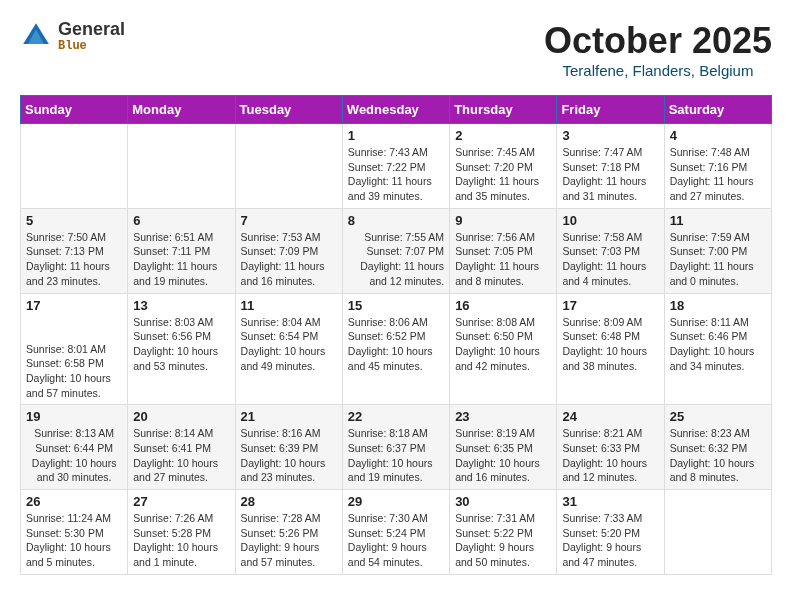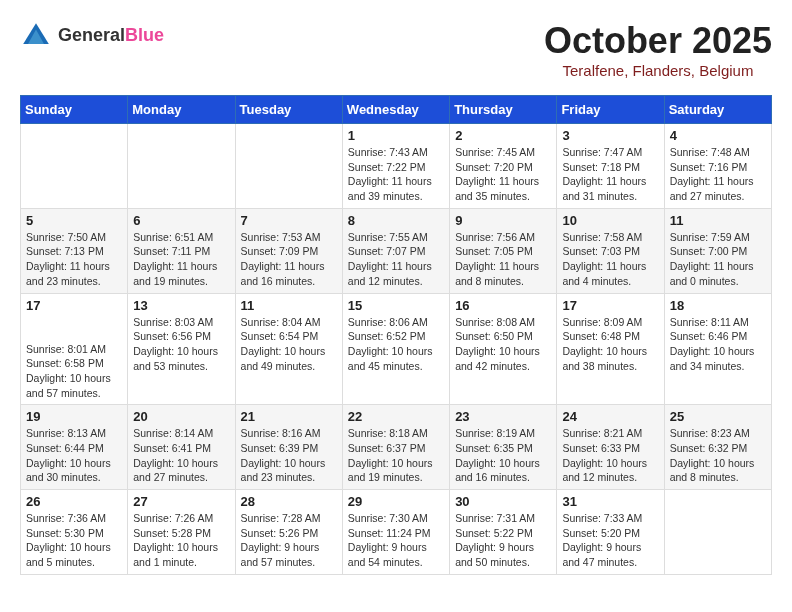--- a/index.html
+++ b/index.html
@@ -16,56 +16,57 @@
       align-items: flex-start;
       margin-bottom: 16px;
     }
     .logo {
       display: flex;
       align-items: center;
       gap: 6px;
     }
     .logo-text {
       display: flex;
-      flex-direction: row;
+      flex-direction: column;
       line-height: 1.1;
     }
     .logo-general {
       font-size: 18px;
       font-weight: bold;
       color: #333;
     }
     .logo-blue {
-      font-size: 18px;
-      font-weight: bold;
-      color: #ec4899;
+      font-size: 12px;
+      font-weight: bold;
+      color: #a16207;
+      font-family: Liberation Mono, monospace;
     }
     .logo-icon {
       width: 32px;
       height: 32px;
     }
     .title-block {
       text-align: center;
     }
     .calendar-title {
       font-size: 36px;
       font-weight: bold;
       color: #222;
     }
     .calendar-subtitle {
       font-size: 15px;
-      color: #7f1d1d;
+      color: #0c4a6e;
     }
     .calendar {
       width: 100%;
       border-collapse: collapse;
       border: 1px solid #ccc;
     }
     .calendar th {
-      background: #1d4ed8;
+      background: #a21caf;
       color: #fff;
       font-size: 13px;
       font-weight: bold;
       padding: 6px 4px;
       text-align: left;
       border: 1px solid #2e6db4;
     }
     .calendar td {
       vertical-align: top;
       border: 1px solid #ddd;
@@ -169,21 +170,21 @@
 Daylight: 11 hours and 19 minutes.</div>
         </td>
         <td>
           <span class="day-number">7</span>
           <div class="day-info" style="white-space: pre-line;">Sunrise: 7:53 AM
 Sunset: 7:09 PM
 Daylight: 11 hours and 16 minutes.</div>
         </td>
         <td>
           <span class="day-number">8</span>
-          <div class="day-info" style="white-space: pre-line;">Sunrise: 7:55 AM
+          <div class="day-info" style="white-space: pre-line; text-align: right;">Sunrise: 7:55 AM
 Sunset: 7:07 PM
 Daylight: 11 hours and 12 minutes.</div>
         </td>
         <td>
           <span class="day-number">9</span>
           <div class="day-info" style="white-space: pre-line;">Sunrise: 7:56 AM
 Sunset: 7:05 PM
 Daylight: 11 hours and 8 minutes.</div>
         </td>
         <td>
@@ -239,21 +240,21 @@
         <td>
           <span class="day-number">18</span>
           <div class="day-info" style="white-space: pre-line;">Sunrise: 8:11 AM
 Sunset: 6:46 PM
 Daylight: 10 hours and 34 minutes.</div>
         </td>
       </tr>
       <tr>
         <td>
           <span class="day-number">19</span>
-          <div class="day-info" style="white-space: pre-line;">Sunrise: 8:13 AM
+          <div class="day-info" style="white-space: pre-line; text-align: center;">Sunrise: 8:13 AM
 Sunset: 6:44 PM
 Daylight: 10 hours and 30 minutes.</div>
         </td>
         <td>
           <span class="day-number">20</span>
           <div class="day-info" style="white-space: pre-line;">Sunrise: 8:14 AM
 Sunset: 6:41 PM
 Daylight: 10 hours and 27 minutes.</div>
         </td>
         <td>
@@ -283,40 +284,40 @@
         <td>
           <span class="day-number">25</span>
           <div class="day-info" style="white-space: pre-line;">Sunrise: 8:23 AM
 Sunset: 6:32 PM
 Daylight: 10 hours and 8 minutes.</div>
         </td>
       </tr>
       <tr>
         <td>
           <span class="day-number">26</span>
-          <div class="day-info" style="white-space: pre-line;">Sunrise: 7:36 AM
+          <div class="day-info" style="white-space: pre-line;">Sunrise: 11:24 AM
 Sunset: 5:30 PM
 Daylight: 10 hours and 5 minutes.</div>
         </td>
         <td>
           <span class="day-number">27</span>
           <div class="day-info" style="white-space: pre-line;">Sunrise: 7:26 AM
 Sunset: 5:28 PM
 Daylight: 10 hours and 1 minute.</div>
         </td>
         <td>
           <span class="day-number">28</span>
           <div class="day-info" style="white-space: pre-line;">Sunrise: 7:28 AM
 Sunset: 5:26 PM
 Daylight: 9 hours and 57 minutes.</div>
         </td>
         <td>
           <span class="day-number">29</span>
           <div class="day-info" style="white-space: pre-line;">Sunrise: 7:30 AM
-Sunset: 11:24 PM
+Sunset: 5:24 PM
 Daylight: 9 hours and 54 minutes.</div>
         </td>
         <td>
           <span class="day-number">30</span>
           <div class="day-info" style="white-space: pre-line;">Sunrise: 7:31 AM
 Sunset: 5:22 PM
 Daylight: 9 hours and 50 minutes.</div>
         </td>
         <td>
           <span class="day-number">31</span>

